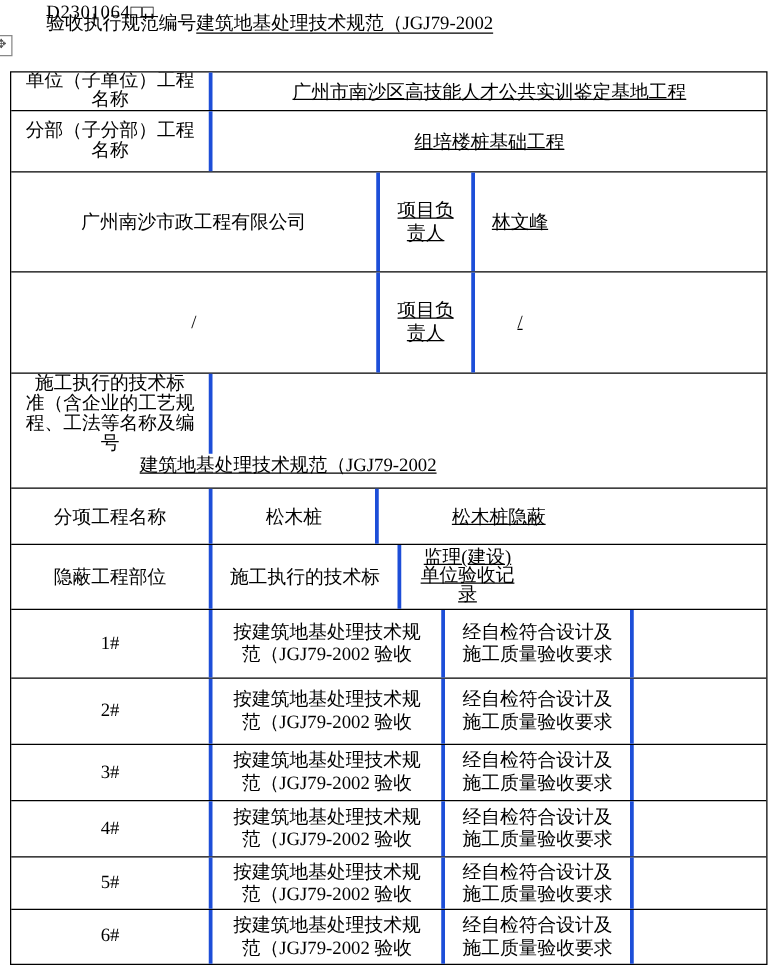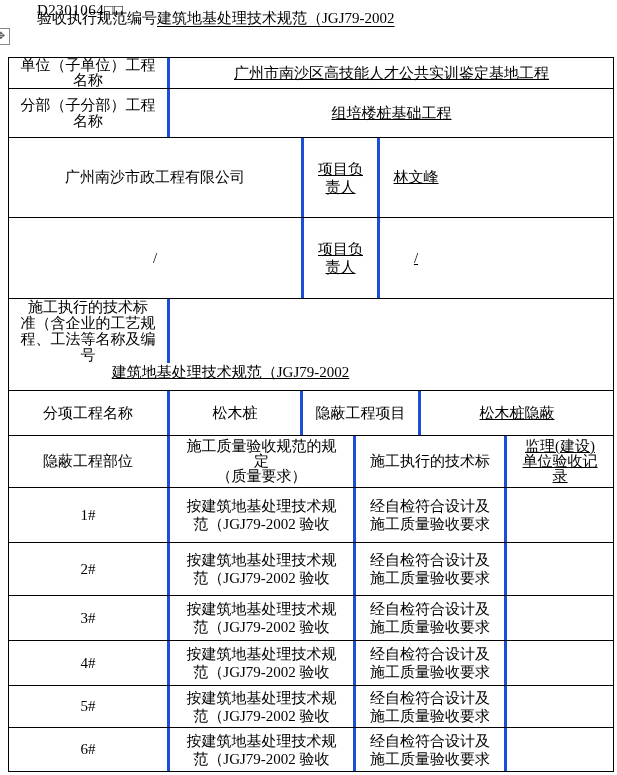--- a/index.html
+++ b/index.html
@@ -116,29 +116,25 @@
     <div class="cell w-label pre lh16">施工执行的技术标
 准（含企业的工艺规
 程、工法等名称及编
 号</div>
     <div class="cell w-span endc">建筑地基处理技术规范（JGJ79-2002</div>
   </div>
 
   <div class="row h-r6">
     <div class="cell w-label">分项工程名称</div>
     <div class="cell w-sub1">松木桩</div>
-    <div class="cell w-sub2">隐蔽工程项目</div>
     <div class="cell w-sub3 endc">松木桩隐蔽</div>
   </div>
 
   <div class="row h-hd">
     <div class="cell w-label">隐蔽工程部位</div>
-    <div class="cell w-b2 pre lh15">施工质量验收规范的规
-定
-（质量要求）</div>
     <div class="cell w-b3">施工执行的技术标</div>
     <div class="cell w-b4 endc pre lh15">监理(建设)
 单位验收记
 录</div>
   </div>
 
   <div class="row h-d1">
     <div class="cell w-label">1#</div>
     <div class="cell w-b2 pre lh18">按建筑地基处理技术规
 范（JGJ79-2002 验收</div>

